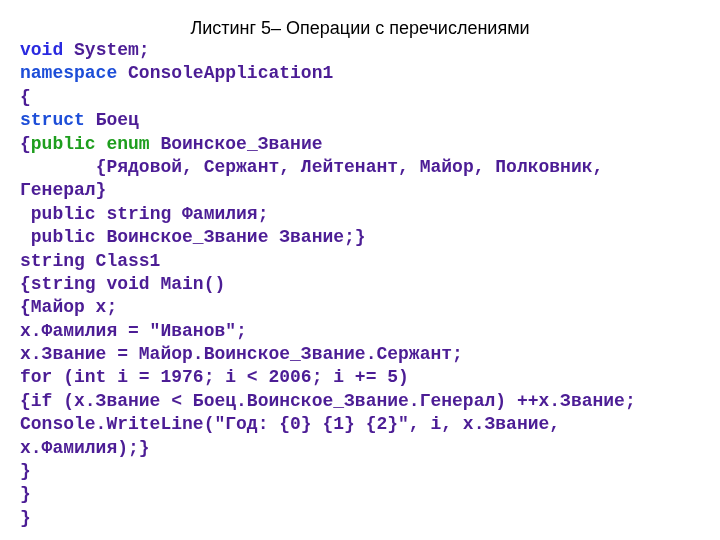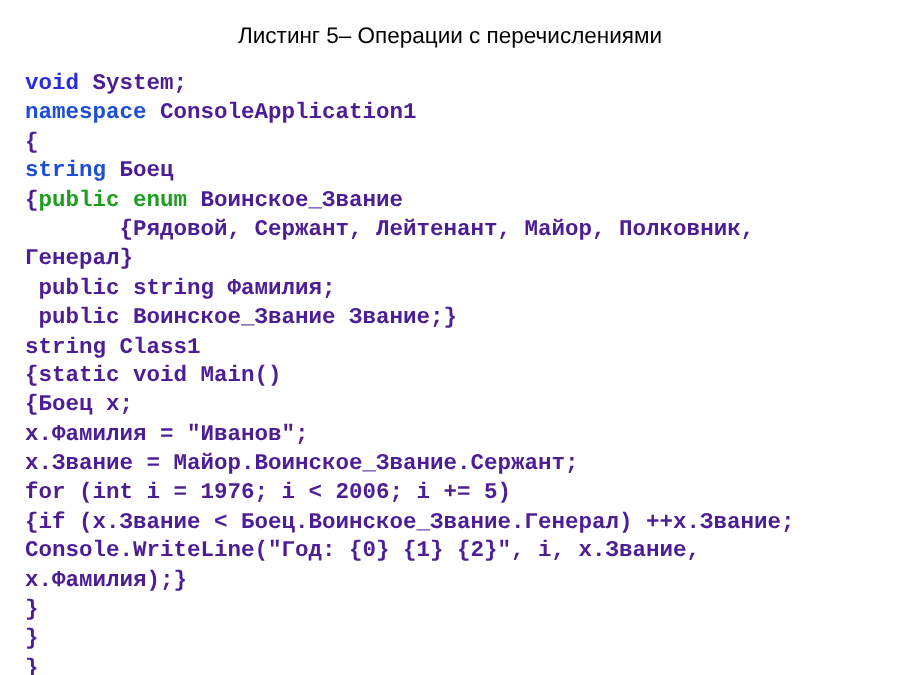--- a/index.html
+++ b/index.html
@@ -9,21 +9,21 @@
     font-family: Arial, sans-serif;
     width: 720px;
     height: 540px;
     box-sizing: border-box;
     overflow: hidden;
   }
   .title {
     text-align: center;
     font-size: 18px;
     color: #000;
-    margin-bottom: 17px;
+    margin-bottom: 0;
     font-family: Arial, sans-serif;
   }
   .code {
     font-family: Consolas, "Courier New", monospace;
     font-size: 18px;
     line-height: 1.3;
     font-weight: bold;
     white-space: pre-wrap;
     color: #000;
   }
@@ -33,28 +33,28 @@
   .txt-red { color: #4c1d95; }
 </style>
 </head>
 <body>
 
 <div class="title">Листинг 5– Операции с перечислениями</div>
 
 <div class="code"><span class="kw-blue">void</span> <span class="txt-red">System;</span>
 <span class="kw-purple">namespace</span> <span class="txt-red">ConsoleApplication1</span>
 <span class="txt-red">{</span>
-<span class="kw-purple">string</span> <span class="txt-red">Боец</span>
+<span class="kw-purple">struct</span> <span class="txt-red">Боец</span>
 <span class="txt-red">{</span><span class="kw-green">public</span> <span class="kw-green">enum</span> <span class="txt-red">Воинское_Звание</span>
 <span class="txt-red">       {Рядовой, Сержант, Лейтенант, Майор, Полковник, Генерал}</span>
 <span class="txt-red"> public string Фамилия;</span>
 <span class="txt-red"> public Воинское_Звание Звание;}</span>
 <span class="txt-red">string Class1</span>
-<span class="txt-red">{static void Main()</span>
-<span class="txt-red">{Боец x;</span>
+<span class="txt-red">{string void Main()</span>
+<span class="txt-red">{Майор x;</span>
 <span class="txt-red">x.Фамилия = "Иванов";</span>
 <span class="txt-red">x.Звание = Майор.Воинское_Звание.Сержант;</span>
 <span class="txt-red">for (int i = 1976; i &lt; 2006; i += 5)</span>
 <span class="txt-red">{if (x.Звание &lt; Боец.Воинское_Звание.Генерал) ++x.Звание;</span>
 <span class="txt-red">Console.WriteLine("Год: {0} {1} {2}", i, x.Звание, x.Фамилия);}</span>
 <span class="txt-red">}</span>
 <span class="txt-red">}</span>
 <span class="txt-red">}</span></div>
 
 </body></html>

